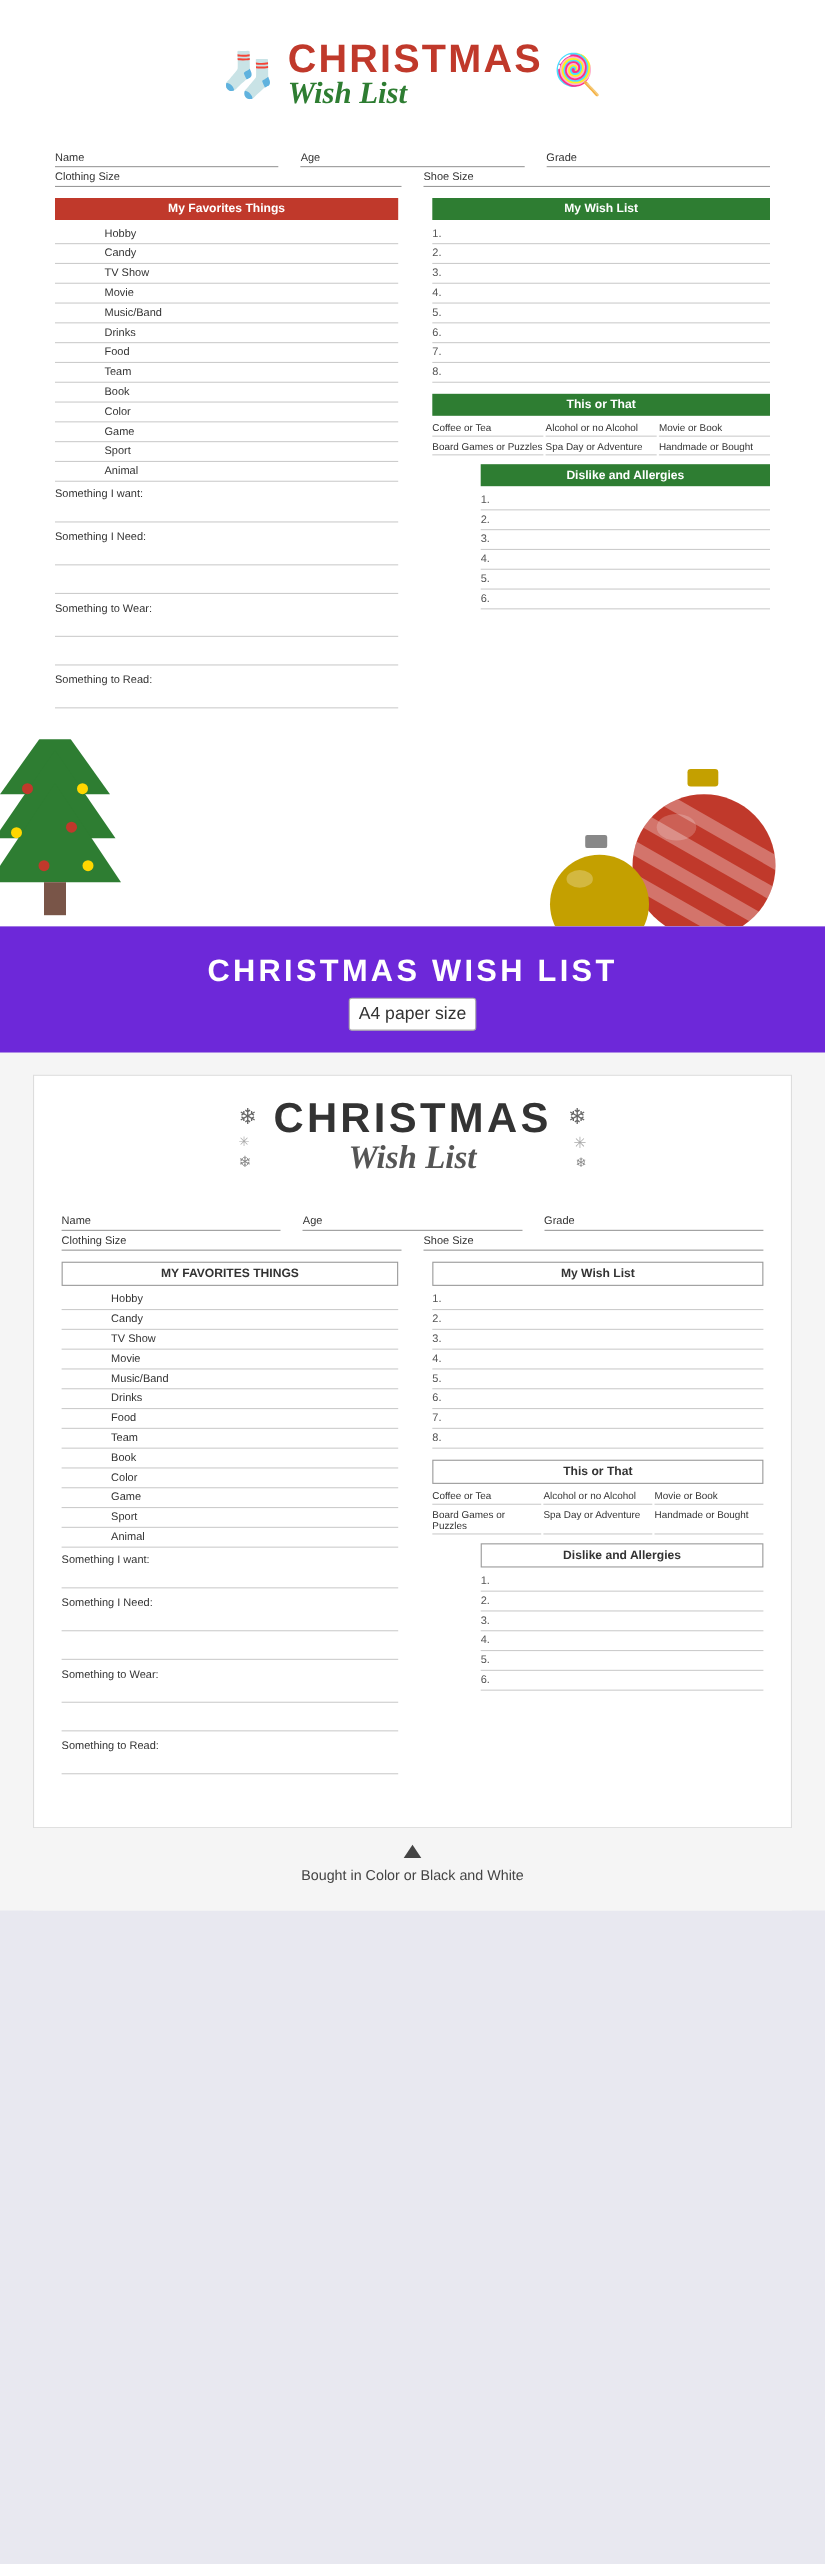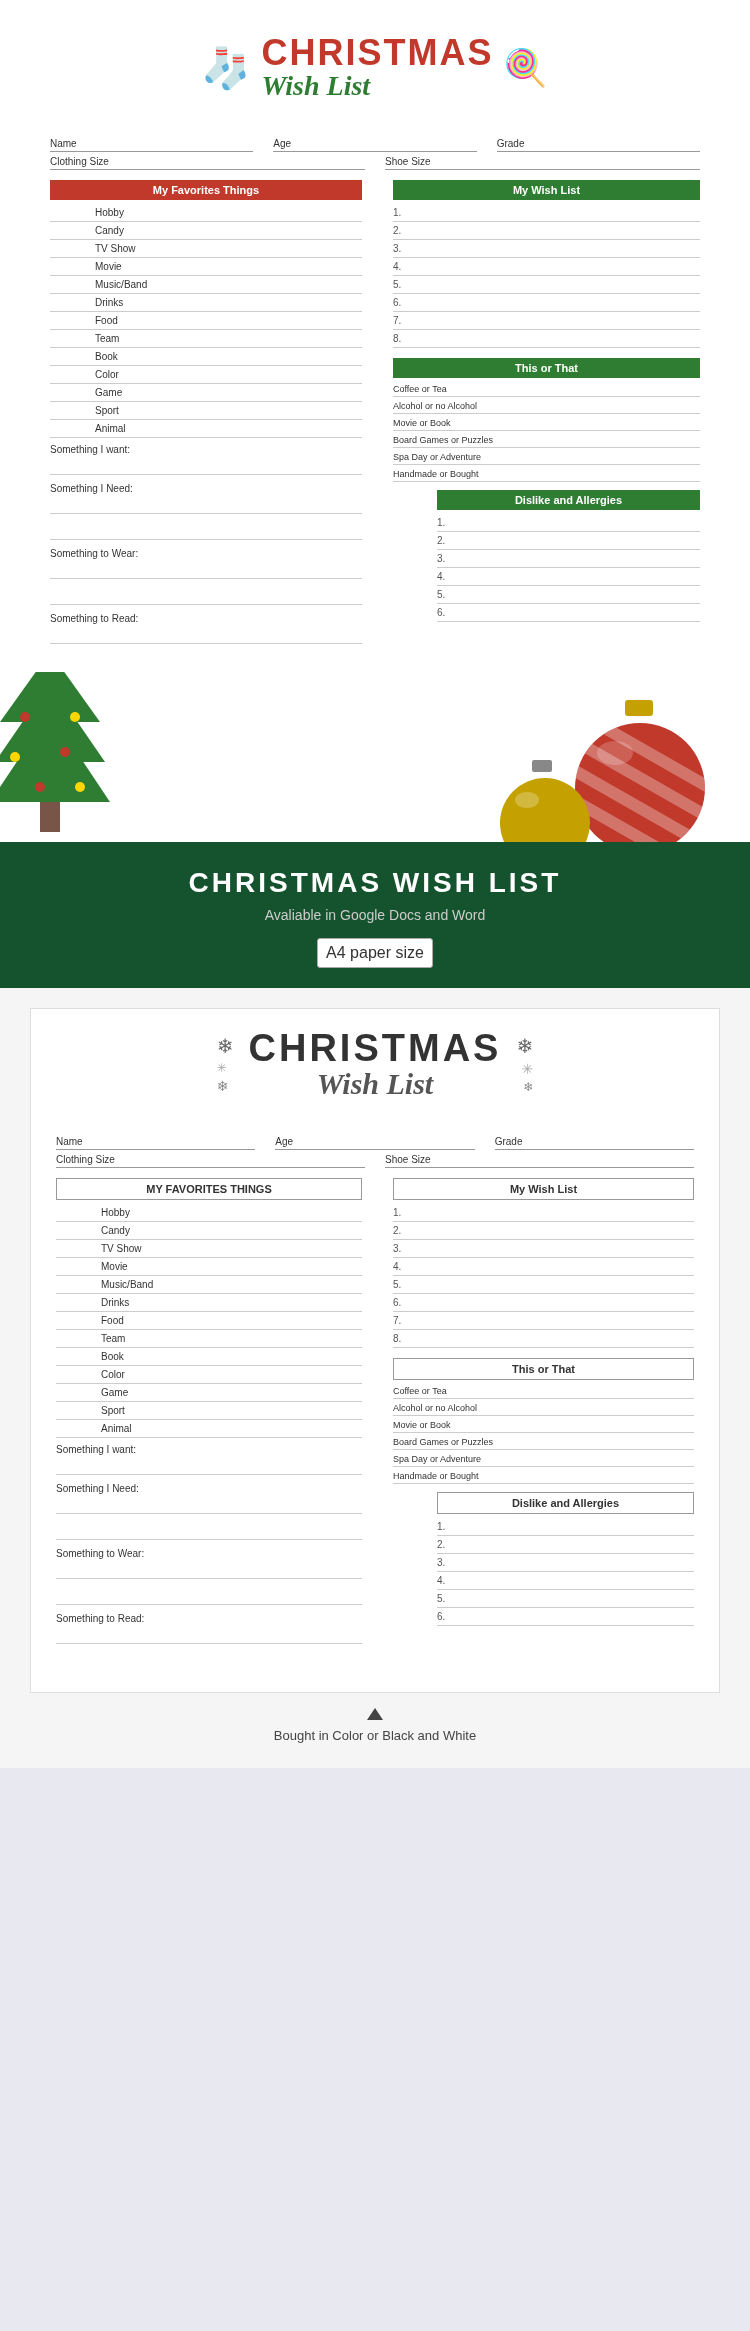--- a/index.html
+++ b/index.html
@@ -139,21 +139,21 @@
       font-size: 10px;
       color: #555;
     }
 
     .list-item-row .item-line {
       flex: 1;
     }
 
     .this-or-that-grid {
       display: grid;
-      grid-template-columns: 1fr;
+      grid-template-columns: 1fr 1fr 1fr;
       font-size: 9px;
       color: #333;
       gap: 2px;
       margin-top: 4px;
     }
 
     .this-or-that-grid .tot-item {
       border-bottom: 1px solid #ccc;
       padding: 2px 0;
     }
@@ -171,21 +171,21 @@
     }
 
     .something-row {
       font-size: 10px;
       color: #333;
       margin-bottom: 2px;
     }
 
     
     .dark-banner {
-      background: #14532d;
+      background: #6d28d9;
       color: white;
       text-align: center;
       padding: 25px 20px 20px 20px;
     }
 
     .dark-banner h2 {
       font-size: 28px;
       font-weight: 900;
       letter-spacing: 3px;
       margin-bottom: 8px;
@@ -537,21 +537,20 @@
         <g clip-path="url(#orn2)">
           <ellipse cx="32" cy="42" rx="12" ry="8" fill="rgba(255,255,255,0.25)"></ellipse>
         </g>
       </svg>
     </div>
   </div>
 </div>
 
 <div class="dark-banner">
   <h2>CHRISTMAS WISH LIST</h2>
-  <p>Avaliable in Google Docs and Word</p>
   <div class="paper-badge">A4 paper size</div>
 </div>
 
 <div class="section-bw">
   <div class="card-bw">
 
     <div class="header-bw">
       <div class="snowflakes-left">
         <span style="font-size:20px;color:#666;">❄</span>
         <span style="font-size:12px;color:#aaa;">✳</span>

